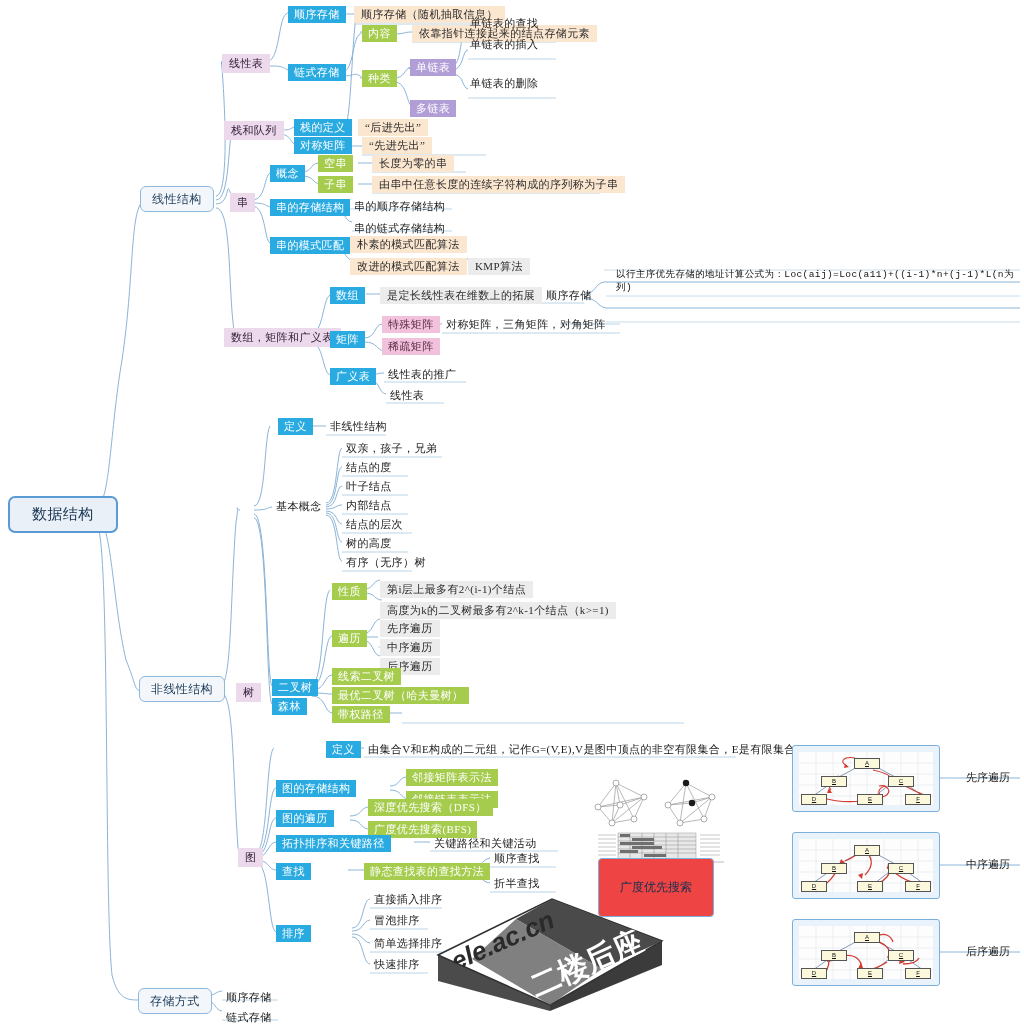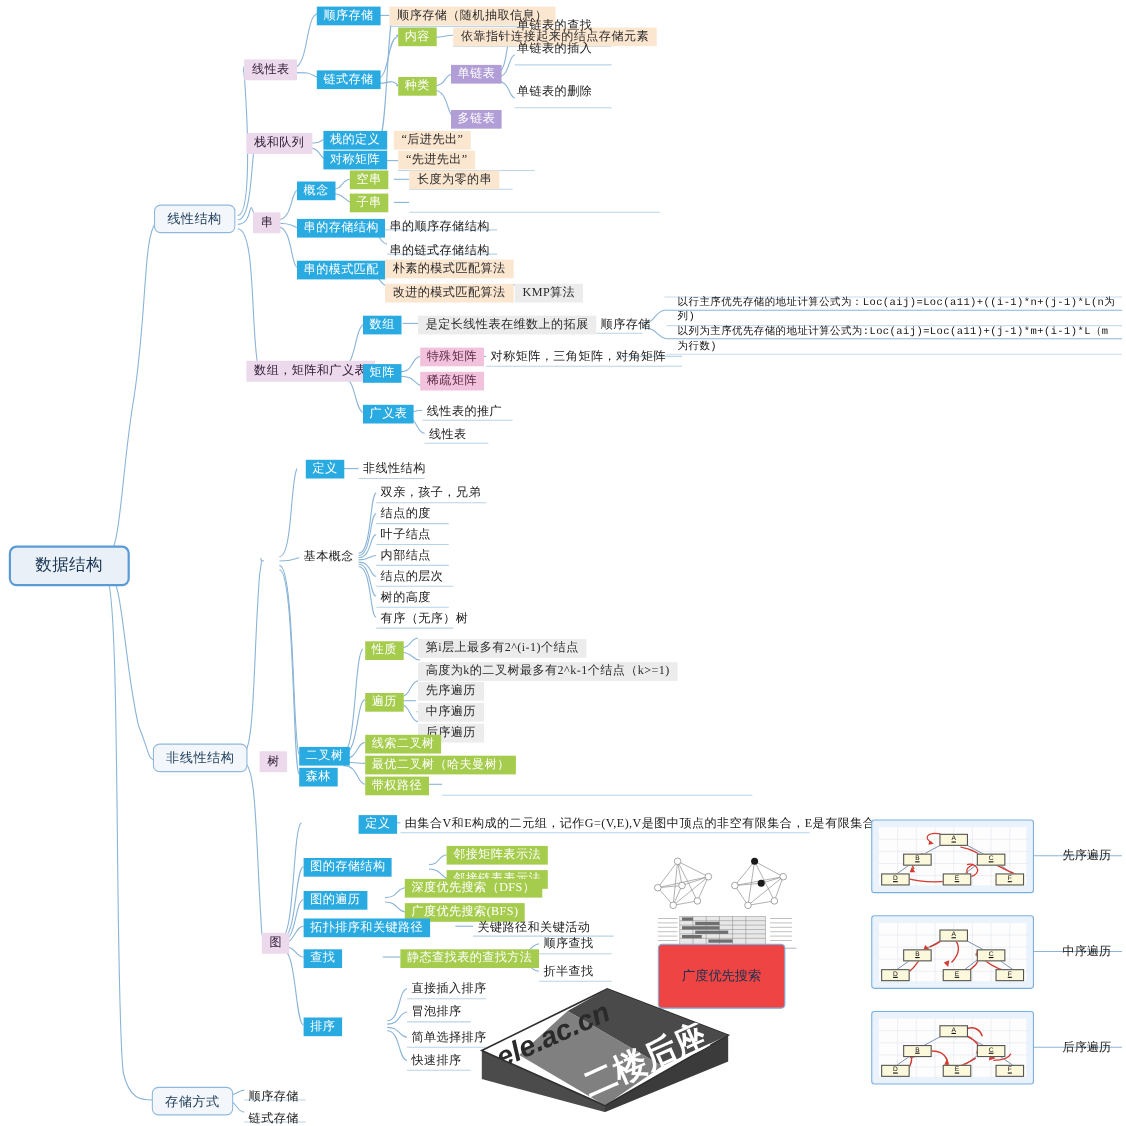--- a/index.html
+++ b/index.html
@@ -313,20 +313,23 @@
   </div>
   <div class="node t-green" style="left:318px;top:155px;">
     <span>空串</span>
   </div>
   <div class="node t-peach" style="left:372px;top:155px;">
     <span>长度为零的串</span>
   </div>
   <div class="node t-green" style="left:318px;top:176px;">
     <span>子串</span>
   </div>
+  <div class="node t-peach" style="left:372px;top:176px;">
+    <span>由串中任意长度的连续字符构成的序列称为子串</span>
+  </div>
   <div class="node t-blue" style="left:270px;top:199px;">
     <span>串的存储结构</span>
   </div>
   <div class="node t-plain" style="left:350px;top:198px;">
     <span>串的顺序存储结构</span>
   </div>
   <div class="node t-plain" style="left:350px;top:220px;">
     <span>串的链式存储结构</span>
   </div>
   <div class="node t-blue" style="left:270px;top:237px;">
@@ -349,23 +352,20 @@
     <span>数组</span>
   </div>
   <div class="node t-gray" style="left:380px;top:287px;">
     <span>是定长线性表在维数上的拓展</span>
   </div>
   <div class="node t-plain" style="left:542px;top:287px;">
     <span>顺序存储</span>
   </div>
   <div class="node formula" style="left:616px;top:269px;width:400px;">
     <span>以行主序优先存储的地址计算公式为：Loc(aij)=Loc(a11)+((i-1)*n+(j-1)*L(n为列)</span>
-  </div>
-  <div class="node formula" style="left:616px;top:296px;width:400px;">
-    <span>以列为主序优先存储的地址计算公式为:Loc(aij)=Loc(a11)+(j-1)*m+(i-1)*L（m为行数)</span>
   </div>
 
   <div class="node t-blue" style="left:330px;top:331px;">
     <span>矩阵</span>
   </div>
   <div class="node t-pink" style="left:382px;top:316px;">
     <span>特殊矩阵</span>
   </div>
   <div class="node t-plain" style="left:442px;top:316px;">
     <span>对称矩阵，三角矩阵，对角矩阵</span>

